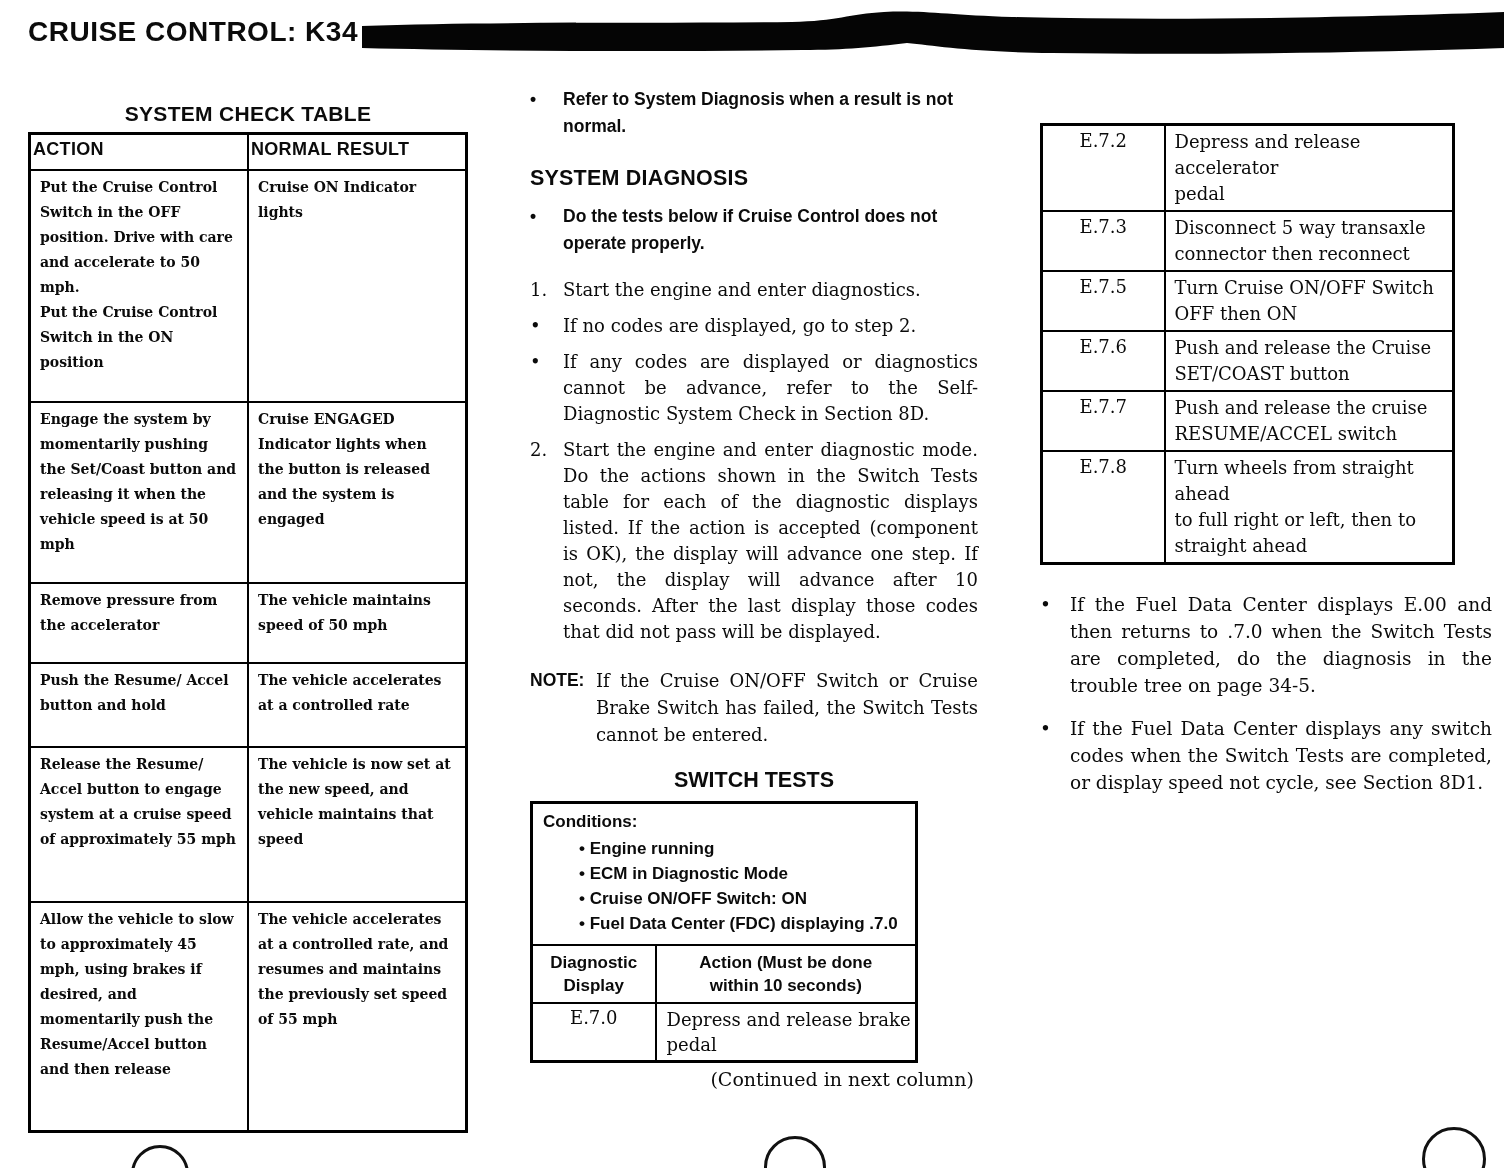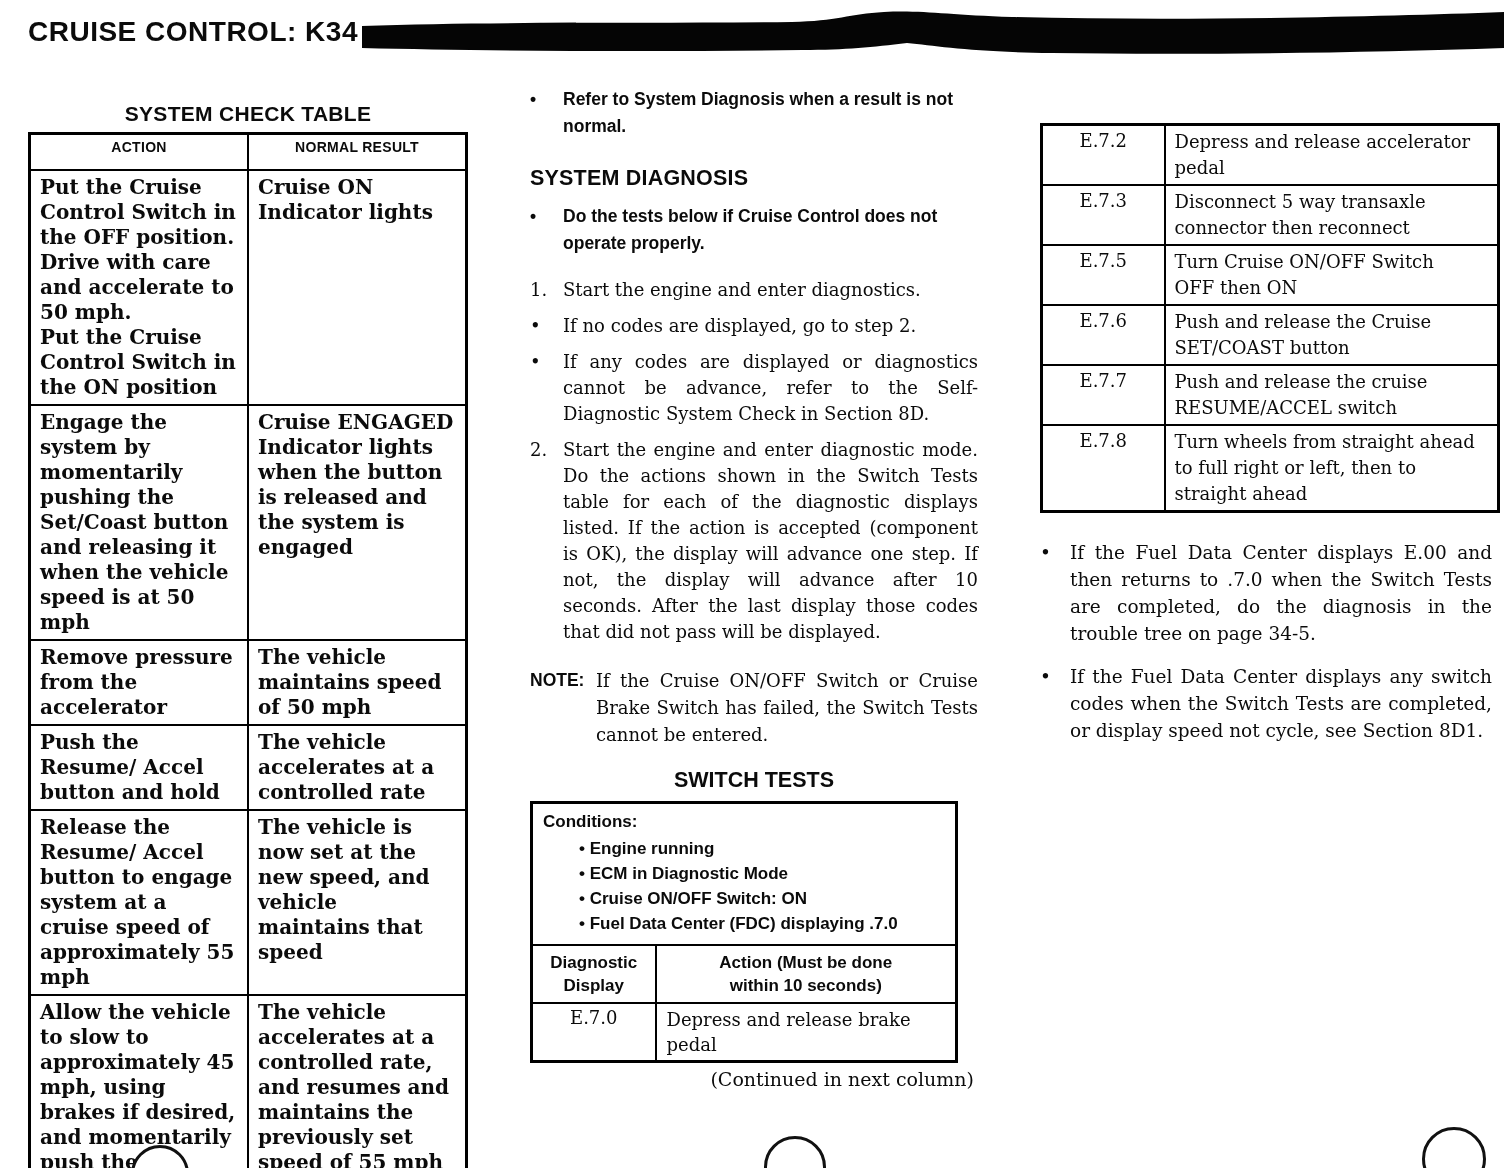--- a/index.html
+++ b/index.html
@@ -23,55 +23,55 @@
     position:absolute;left:28px;top:102px;width:440px;text-align:center;
     font-size:21px;font-weight:bold;letter-spacing:0.3px;
   }
   table{border-collapse:collapse;}
   .sct{
     position:absolute;left:28px;top:132px;width:440px;
     border:3px solid #000;table-layout:fixed;
   }
   .sct td,.sct th{border:2px solid #000;vertical-align:top;}
   .sct th{
-    font-size:14px;padding:4px 2px;text-align:center;letter-spacing:0.3px;
+    font-size:18px;padding:4px 2px;text-align:left;letter-spacing:0.3px;
   }
   .sct td{
-    font-size:20px;font-weight:bold;line-height:25px;
+    font-size:14px;font-weight:bold;line-height:25px;
     padding:4px 10px 4px 9px;
   }
 
   
   .mid{position:absolute;left:530px;top:86px;width:448px;}
   .brow{display:flex;align-items:flex-start;}
   .brow .mk{flex:0 0 33px;text-align:left;}
   .boldblt{font-size:17.5px;font-weight:bold;line-height:27px;}
   .h2{font-size:21.5px;font-weight:bold;margin-top:26px;letter-spacing:0.2px;}
   .serifblt{font-size:18px;line-height:26px;margin-top:10px;}
   .just{text-align:justify;}
   .note{display:flex;margin-top:22px;font-size:18px;line-height:27px;}
   .note .nlabel{flex:0 0 66px;font-weight:bold;font-size:17.5px;}
   .h2c{text-align:center;margin-top:20px;font-size:21.5px;font-weight:bold;}
-  .swt{width:428px;border:3px solid #000;margin-top:8px;table-layout:fixed;}
+  .swt{width:388px;border:3px solid #000;margin-top:8px;table-layout:fixed;}
   .swt td,.swt th{border:2px solid #000;}
   .swt .cond{
     font-size:17px;font-weight:bold;line-height:25px;padding:5px 8px 8px 10px;
   }
   .swt .cond ul{margin:2px 0 0 0;padding-left:36px;list-style:none;}
   .swt .cond li::before{content:"• ";}
   .swt th{font-size:17px;line-height:23px;text-align:center;padding:5px 2px;}
   .swt td.code{font-size:18px;text-align:center;padding:3px 2px;vertical-align:top;}
   .swt td.act{font-size:18px;line-height:25px;padding:3px 4px 3px 10px;vertical-align:top;}
   .continued{
     margin-top:5px;text-align:right;padding-right:4px;font-size:19px;
   }
 
   
   .rgt{position:absolute;left:1040px;top:123px;width:452px;}
-  .rtt{width:460px;border:3px solid #000;table-layout:fixed;}
+  .rtt{width:415px;border:3px solid #000;table-layout:fixed;}
   .rtt td{border:2px solid #000;vertical-align:top;}
   .rtt td.code{font-size:18px;text-align:center;padding-top:4px;}
   .rtt td.act{font-size:18px;line-height:26px;padding:3px 4px 3px 9px;}
   .rgt .bullets{margin-top:26px;}
   .rgt .brow{margin-top:16px;font-size:18.5px;line-height:27px;}
   .rgt .brow .mk{flex:0 0 30px;}
 
   
   .hole{
     position:absolute;border:3px solid #111;border-radius:50%;background:#fff;

